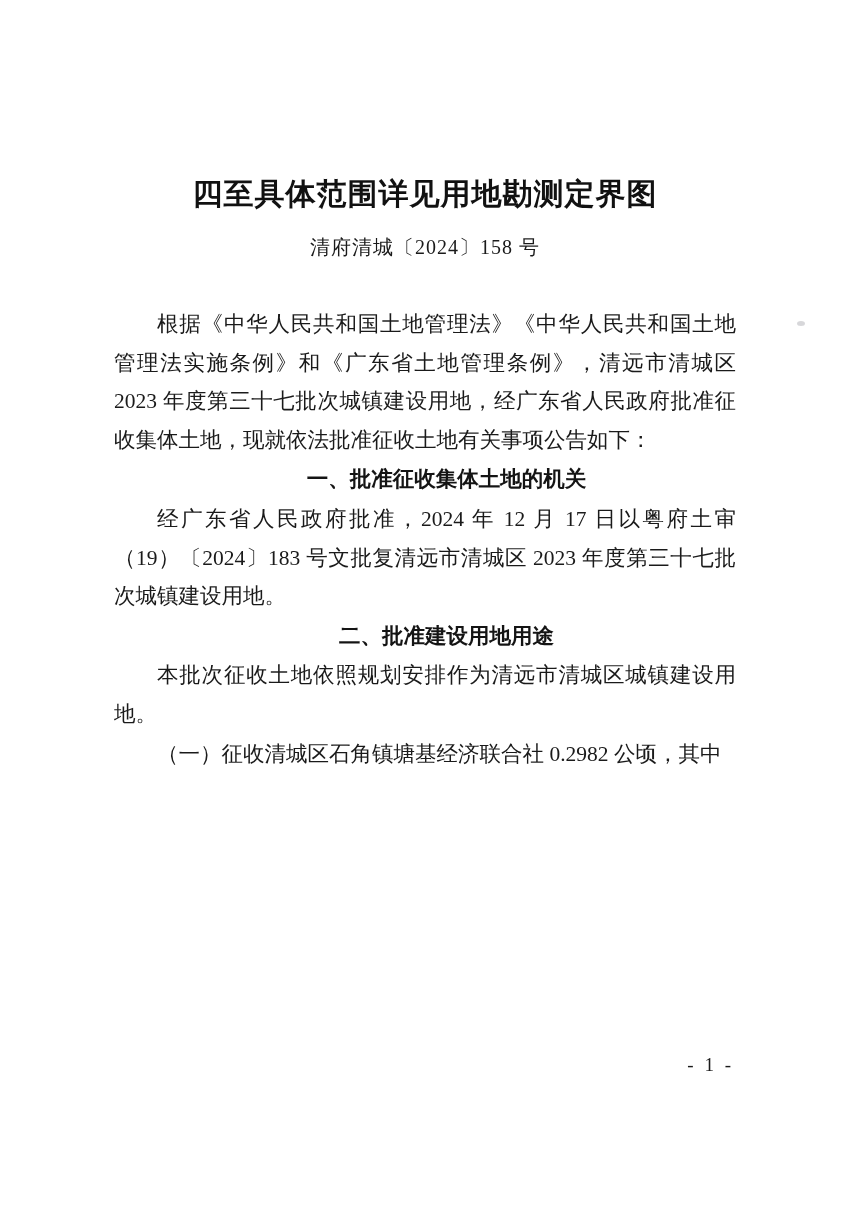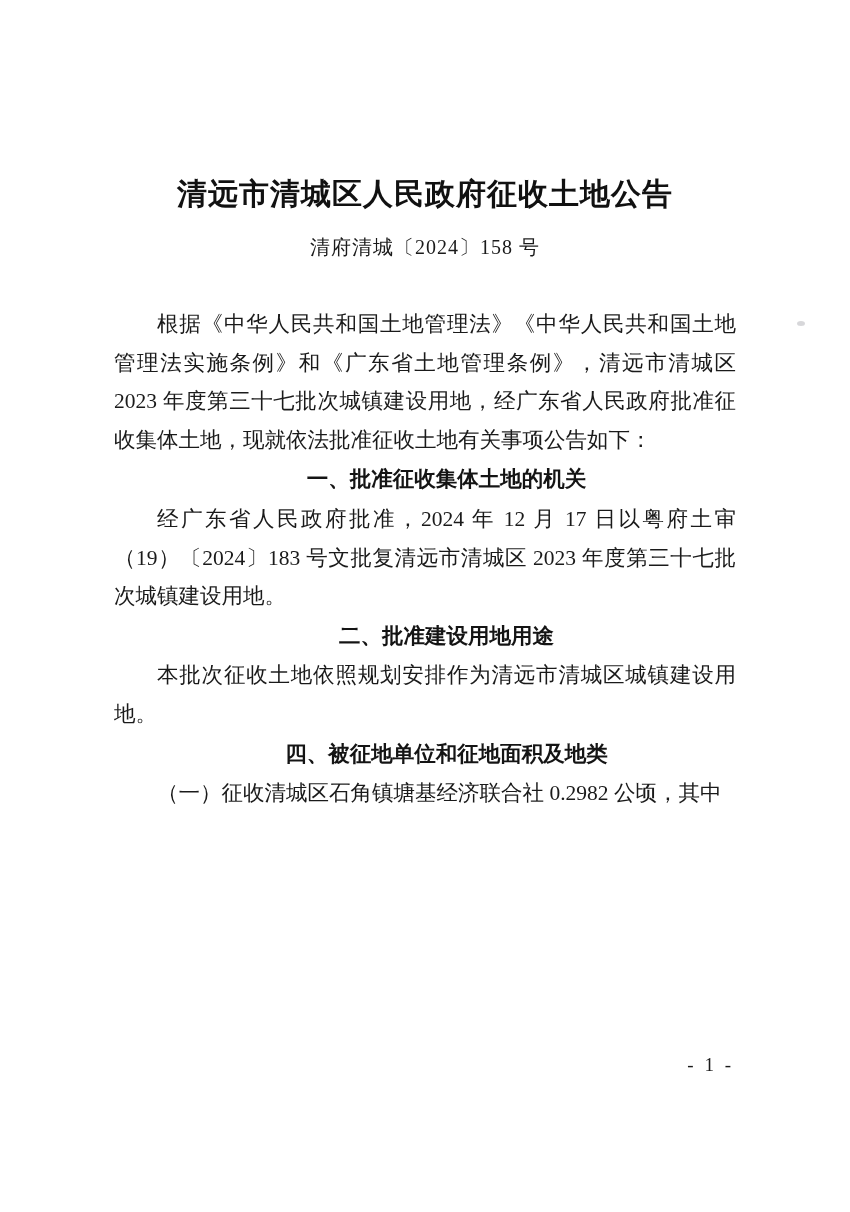--- a/index.html
+++ b/index.html
@@ -77,35 +77,34 @@
     height: 5px;
     border-radius: 50%;
     background: rgba(140, 140, 150, 0.35);
   }
 </style>
 </head>
 <body>
 
 <div class="page">
   <div class="content">
-    <h1 class="title">清远市清城区人民政府征收土地公告</h1>
+    <h1 class="title">四至具体范围详见用地勘测定界图</h1>
 
     <div class="doc-number">清府清城〔2024〕158 号</div>
 
     <div class="body-text">
       <p class="para">根据《中华人民共和国土地管理法》《中华人民共和国土地管理法实施条例》和《广东省土地管理条例》，清远市清城区 2023 年度第三十七批次城镇建设用地，经广东省人民政府批准征收集体土地，现就依法批准征收土地有关事项公告如下：</p>
 
       <p class="para heading">一、批准征收集体土地的机关</p>
       <p class="para">经广东省人民政府批准，2024 年 12 月 17 日以粤府土审（19）〔2024〕183 号文批复清远市清城区 2023 年度第三十七批次城镇建设用地。</p>
 
       <p class="para heading">二、批准建设用地用途</p>
       <p class="para">本批次征收土地依照规划安排作为清远市清城区城镇建设用地。</p>
 
 
-      <p class="para heading">四、被征地单位和征地面积及地类</p>
       <p class="para">（一）征收清城区石角镇塘基经济联合社 0.2982 公顷，其中</p>
     </div>
   </div>
 
   <div class="scan-artifact"></div>
 
   <div class="page-number">- 1 -</div>
 </div>
 
 </body></html>

